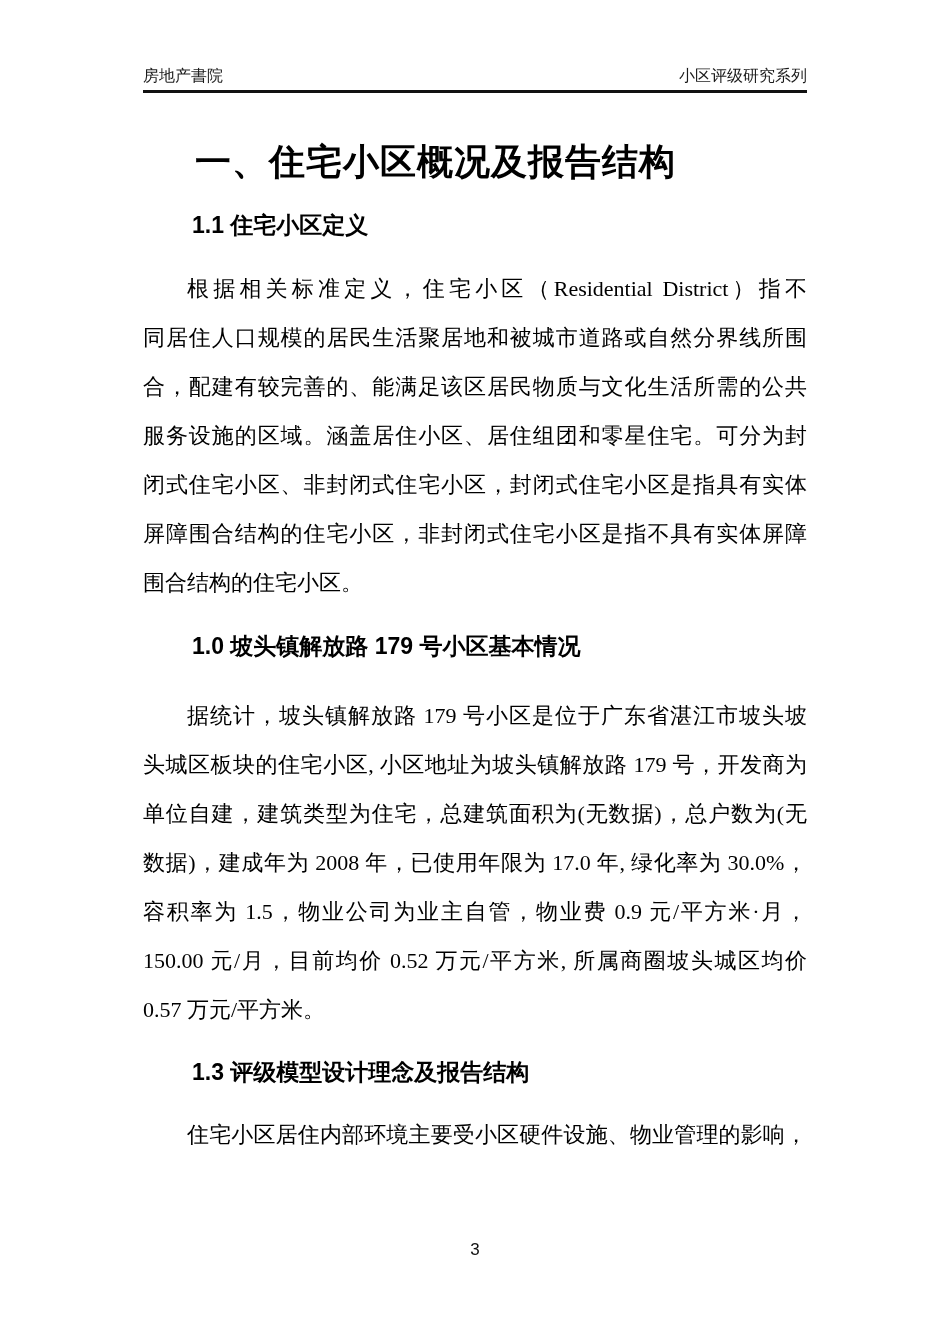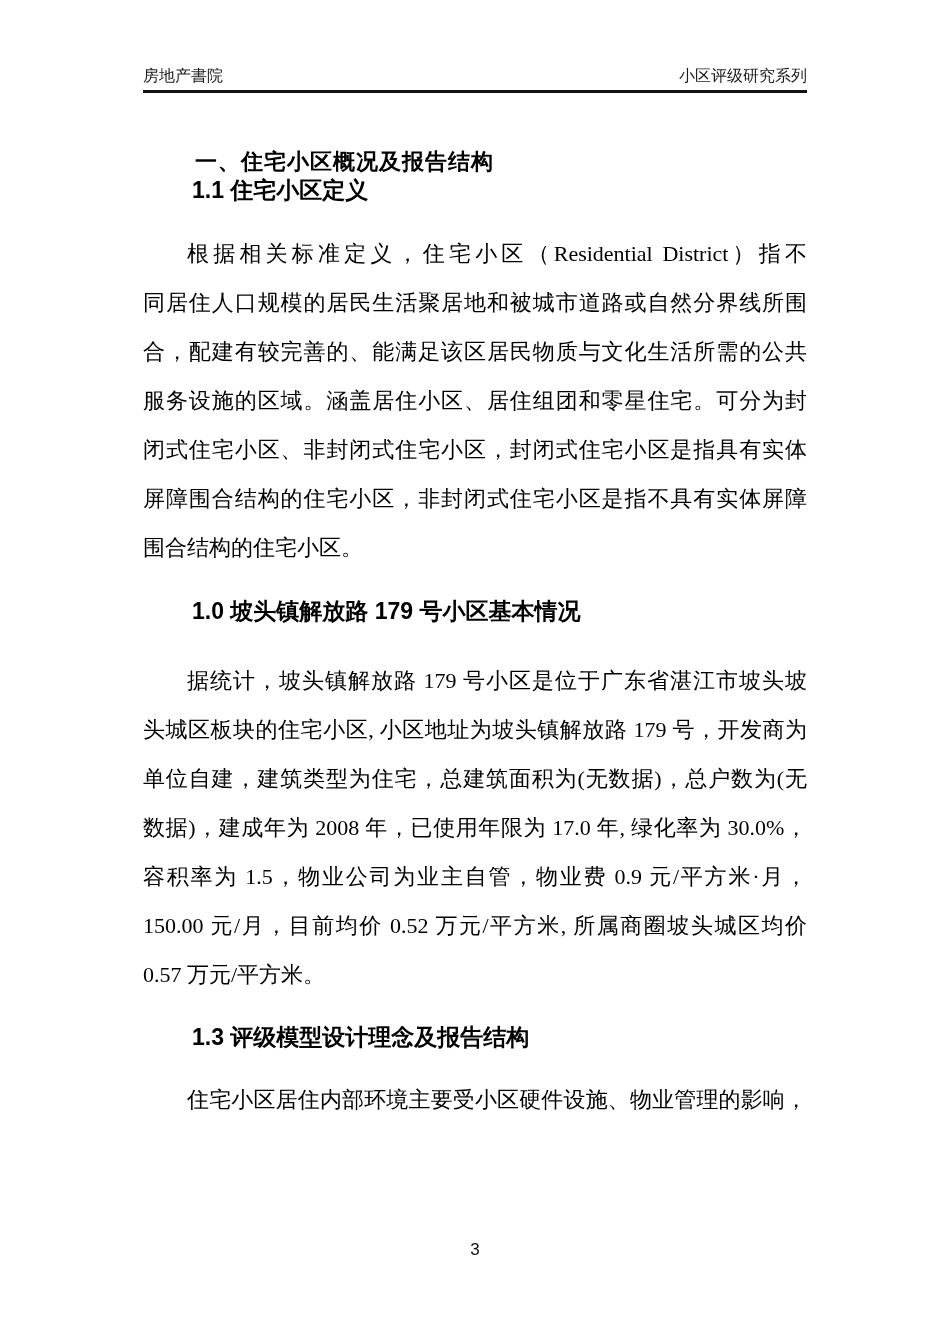--- a/index.html
+++ b/index.html
@@ -35,32 +35,32 @@
     position: absolute;
     top: 93px;
     left: 143px;
     width: 664px;
   }
   .chapter-title {
     margin-top: 54px;
     padding-left: 52px;
     font-family: "Liberation Sans", sans-serif;
     font-weight: 700;
-    font-size: 22px;
+    font-size: 36px;
     line-height: 30px;
     letter-spacing: 1px;
   }
   .section-heading {
     padding-left: 49px;
     font-family: "Liberation Sans", sans-serif;
     font-weight: 700;
     font-size: 23px;
     line-height: 26px;
   }
-  .section-heading.h11 { }
+  .section-heading.h11 { margin-top: 35px; }
   .section-heading.h12 { margin-top: 26px; }
   .section-heading.h13 { margin-top: 25px; }
   .para {
     font-family: Liberation Serif, serif;
     font-size: 22px;
     color: #000000;
   }
   .para.p1 { margin-top: 26px; }
   .para.p2 { margin-top: 32px; }
   .para.p3 { margin-top: 25px; }

